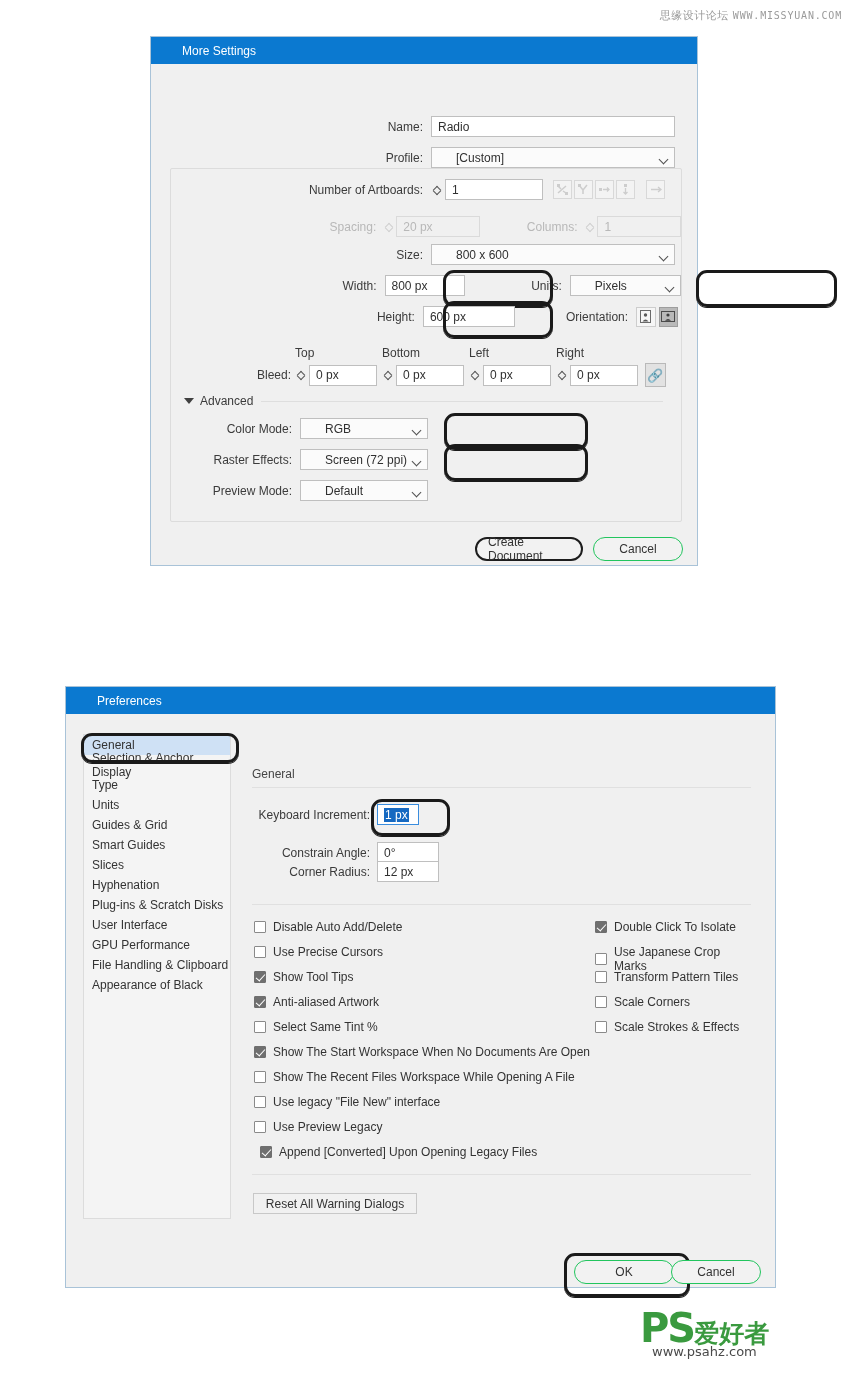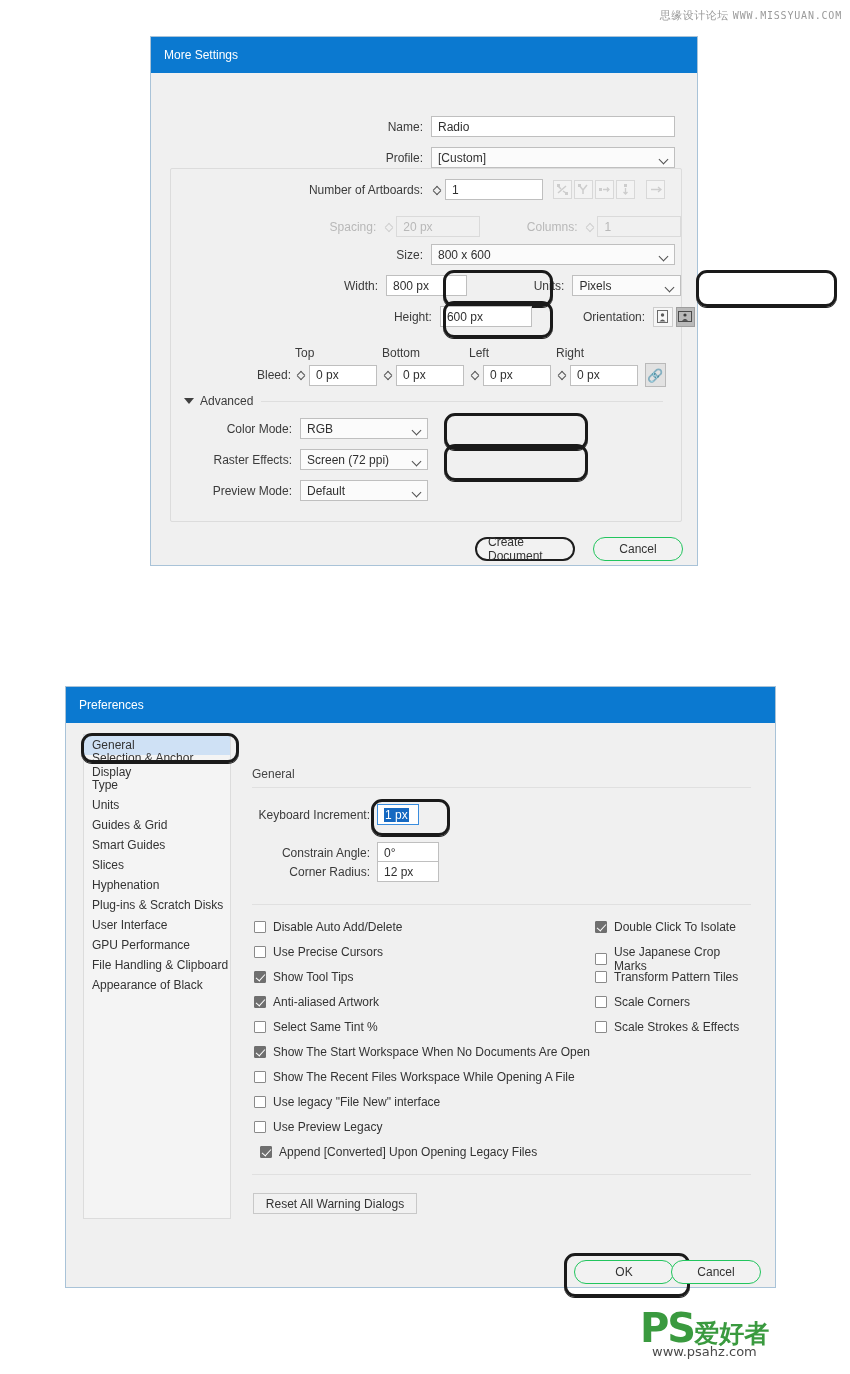--- a/index.html
+++ b/index.html
@@ -10,38 +10,38 @@
   }
   .wm-top{
     position:absolute;top:8px;left:0;width:842px;text-align:right;
     font-size:11px;color:#9a9a9a;letter-spacing:.5px;
     font-family:"DejaVu Sans",sans-serif;
   }
   .wm-top .dom{font-family:"DejaVu Sans Mono",monospace;font-size:10px;letter-spacing:.8px;}
 
   
   .dialog{position:absolute;background:#f0f0f0;border:1px solid #a9c3d8;box-sizing:border-box;}
-  .titlebar{height:36px;background:#0b79d0;color:#ffffff;font-size:12px;
-    display:flex;align-items:center;padding-left:13px;}
+  .titlebar{height:27px;background:#0b79d0;color:#ffffff;font-size:12px;
+    display:flex;align-items:center;padding-left:31px;}
 
   
   #more-settings{left:150px;top:36px;width:548px;height:530px;}
   #ms-body{position:absolute;left:0;top:27px;width:546px;height:501px;}
 
   .row{position:absolute;display:flex;align-items:center;}
   .lbl{font-size:12px;color:#3b3b3b;text-align:right;}
 
   .tfield{
     box-sizing:border-box;height:21px;background:#ffffff;border:1px solid #bfbfbf;
     font-size:12px;color:#303030;padding:0 6px;display:flex;align-items:center;
   }
   .tfield.dis{background:#f0f0f0;border-color:#dadada;color:#b8b8b8;}
   .sel{
     box-sizing:border-box;height:21px;background:#fbfbfb;border:1px solid #bfbfbf;
-    font-size:12px;color:#303030;padding:0 18px 0 6px;display:flex;align-items:center;
+    font-size:12px;color:#303030;padding:0 18px 0 24px;display:flex;align-items:center;
     position:relative;
   }
   .sel:after{
     content:"";position:absolute;right:7px;top:8px;width:6px;height:6px;
     border-right:1.4px solid #505050;border-bottom:1.4px solid #505050;
     transform:rotate(45deg);
   }
   .spin{
     width:12px;height:21px;display:flex;flex-direction:column;
     align-items:center;justify-content:center;margin-right:2px;
@@ -214,21 +214,21 @@
 
     <div class="row" style="left:0;top:211px;width:530px;">
       <div class="lbl" style="width:272px;">Width:</div>
       <div class="tfield" style="width:94px;margin-left:8px;">800 px</div>
       <div class="lbl" style="width:117px;">Units:</div>
       <div class="sel" style="width:125px;margin-left:8px;">Pixels</div>
     </div>
     <div class="ring" style="left:292px;top:206px;width:104px;height:31px;"></div>
     <div class="ring" style="left:545px;top:206px;width:135px;height:31px;"></div>
 
-    <div class="row" style="left:17px;top:242px;width:530px;">
+    <div class="row" style="left:0;top:242px;width:530px;">
       <div class="lbl" style="width:272px;">Height:</div>
       <div class="tfield" style="width:94px;margin-left:8px;">600 px</div>
       <div class="lbl" style="width:117px;">Orientation:</div>
       <div class="orient" style="margin-left:8px;">
         <svg width="11" height="13" viewBox="0 0 11 13">
             <rect x="0.5" y="0.5" width="10" height="12" fill="none" stroke="#6a6a6a"></rect>
             <circle cx="5.5" cy="5" r="1.7" fill="#5a5a5a"></circle>
             <path d="M2.5 11.5 Q5.5 7.5 8.5 11.5 Z" fill="#5a5a5a"></path>
           </svg>
       </div>
@@ -290,21 +290,21 @@
       <div class="lbl" style="width:141px;">Raster Effects:</div>
       <div class="sel" style="width:128px;margin-left:8px;">Screen (72 ppi)</div>
     </div>
     <div class="ring" style="left:293px;top:380px;width:138px;height:31px;"></div>
 
     <div class="row" style="left:0;top:416px;width:420px;">
       <div class="lbl" style="width:141px;">Preview Mode:</div>
       <div class="sel" style="width:128px;margin-left:8px;">Default</div>
     </div>
 
-    <div class="pillbtn emph" style="position:absolute;left:324px;top:473px;width:100px;padding-left:11px;">Create Document</div>
+    <div class="pillbtn emph" style="position:absolute;left:324px;top:473px;width:108px;padding-left:11px;">Create Document</div>
     <div class="pillbtn" style="position:absolute;left:442px;top:473px;width:90px;">Cancel</div>
   </div>
 </div>
 
 <div class="dialog" id="preferences">
   <div class="titlebar">
     <span>Preferences</span>
   </div>
 
   <div id="pf-body">

